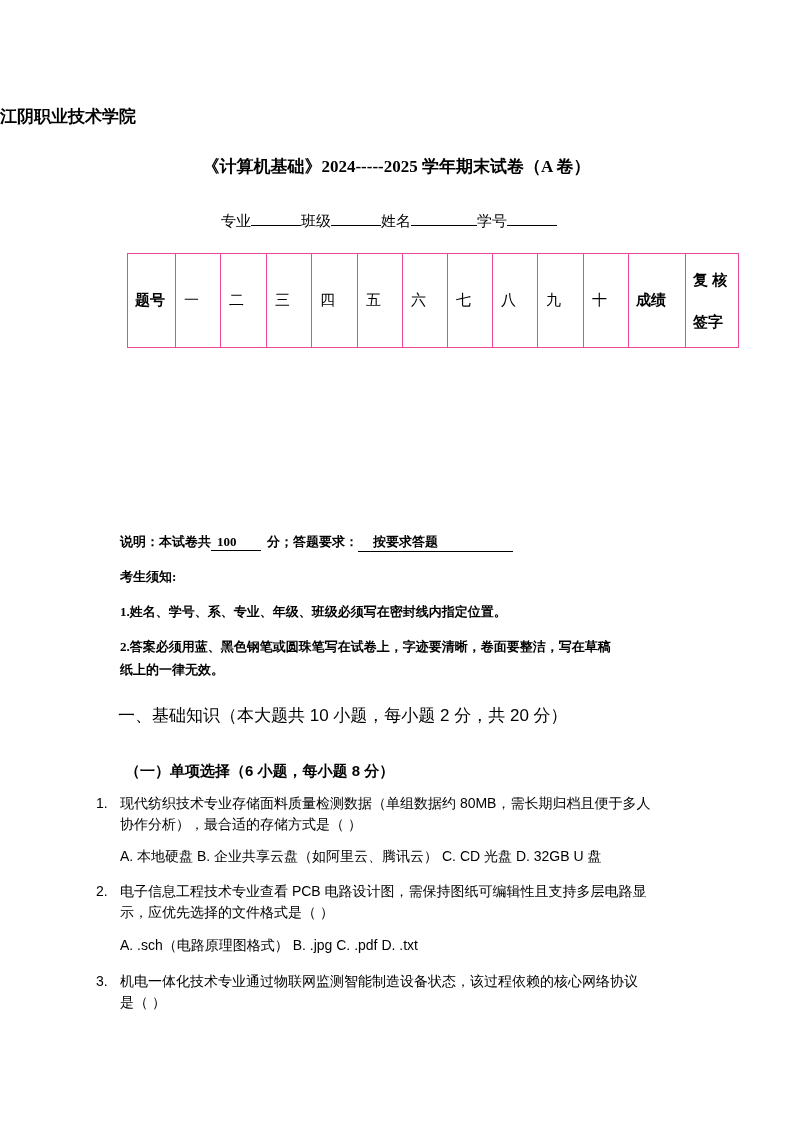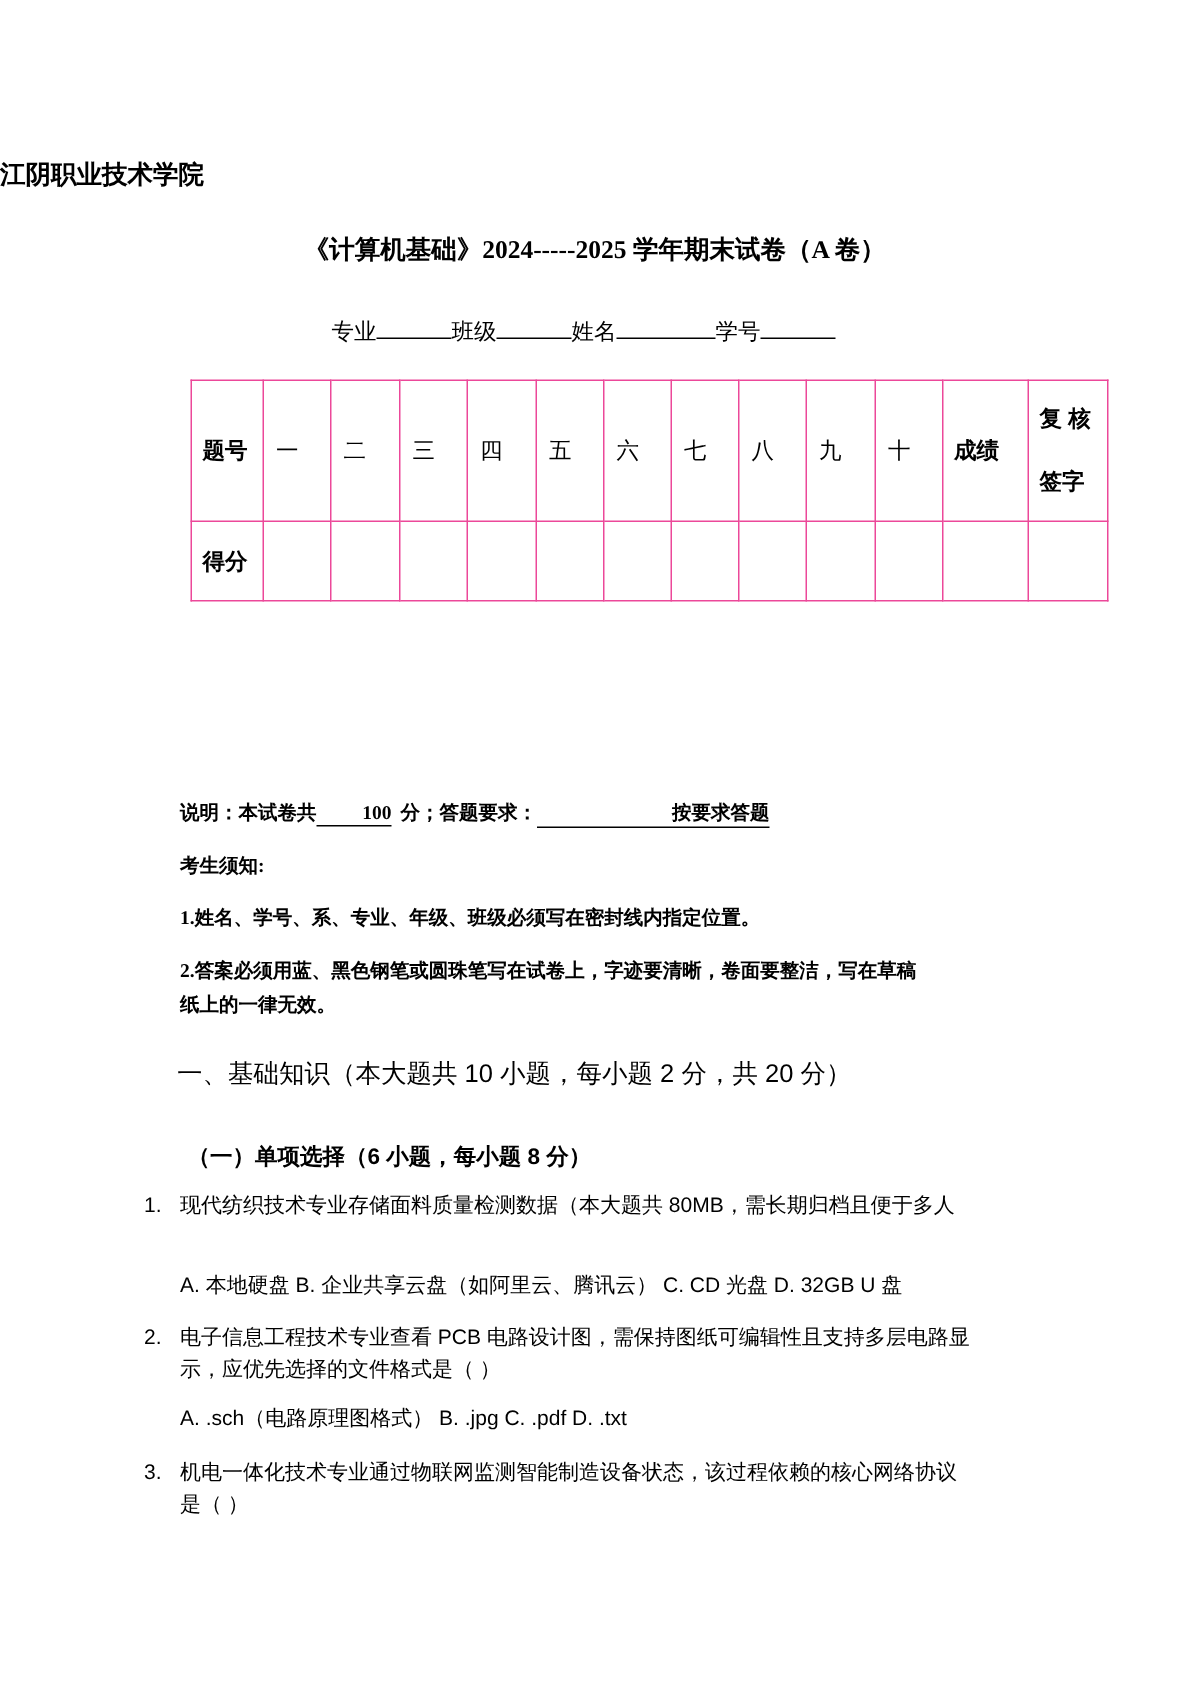--- a/index.html
+++ b/index.html
@@ -1,17 +1,17 @@
 <!DOCTYPE html>
 <html><head>
 <meta charset="utf-8">
 <style>
   html, body { margin: 0; padding: 0; background: #ffffff; }
   body { width: 793px; height: 1122px; position: relative; overflow: hidden; color: #000; }
-  .serif { font-family: "Liberation Serif", "DejaVu Serif", serif; text-align: right; }
+  .serif { font-family: "Liberation Serif", "DejaVu Serif", serif; }
   .sans { font-family: "Liberation Sans", "DejaVu Sans", sans-serif; }
   .abs { position: absolute; white-space: nowrap; }
 
   .school { left: 0; width: 793px; top: 105px; text-align: left; font-size: 17px; font-weight: bold; }
   .exam-title { left: 0; width: 793px; top: 155px; text-align: center; font-size: 17px; font-weight: bold; }
   .info-line { left: 221px; top: 211px; font-size: 15px; }
   .info-line .blank { display: inline-block; border-bottom: 1px solid #000; height: 14px; vertical-align: baseline; }
 
   table.score { position: absolute; left: 127px; top: 253px; border-collapse: collapse; table-layout: fixed; }
   table.score td { border: 1px solid #ec4899; padding: 0; font-size: 15px; font-weight: bold; vertical-align: middle; font-family: "Liberation Sans", "DejaVu Sans", sans-serif; }
@@ -70,51 +70,36 @@
     <td class="num">七</td>
     <td class="num">八</td>
     <td class="num">九</td>
     <td class="num">十</td>
     <td class="lbl">成绩</td>
     <td class="lbl">
       <div class="two">复 核</div>
       <div class="two">签字</div>
     </td>
   </tr>
-  <tr class="r2">
-    <td class="lbl">得分</td>
-    <td></td>
-    <td></td>
-    <td></td>
-    <td></td>
-    <td></td>
-    <td></td>
-    <td></td>
-    <td></td>
-    <td></td>
-    <td></td>
-    <td></td>
-    <td></td>
-  </tr>
 </tbody>
   </table>
 
 <div class="abs serif note" style="top:533px;">
   <span>说明：本试卷共</span><span class="u" style="width:44px; padding-left:6px;">100</span><span style="padding-left:6px;">分；答题要求：</span><span class="u" style="width:140px; padding-left:15px;">按要求答题</span>
 </div>
 <div class="abs serif note" style="top:568px;">考生须知:</div>
 <div class="abs serif note" style="top:603px;">1.姓名、学号、系、专业、年级、班级必须写在密封线内指定位置。</div>
 <div class="abs serif note" style="top:638px;">2.答案必须用蓝、黑色钢笔或圆珠笔写在试卷上，字迹要清晰，卷面要整洁，写在草稿</div>
 <div class="abs serif note" style="top:661px;">纸上的一律无效。</div>
 
 <div class="abs sans section-title">一、基础知识（本大题共 10 小题，每小题 2 分，共 20 分）</div>
 <div class="abs sans sub-title">（一）单项选择（6 小题，每小题 8 分）</div>
 
 <div class="abs sans q" style="top:793px;">
-  <span class="qn">1.</span><span class="qt"><span>现代纺织技术专业存储面料质量检测数据（本大题共 80MB，需长期归档且便于多人</span><br></span>
+  <span class="qn">1.</span><span class="qt"><span>现代纺织技术专业存储面料质量检测数据（单组数据约 80MB，需长期归档且便于多人</span><br><span>协作分析），最合适的存储方式是（  ）</span></span>
 </div>
 <div class="abs sans opts" style="top:848px;">A. 本地硬盘  B. 企业共享云盘（如阿里云、腾讯云）  C. CD 光盘  D. 32GB U 盘</div>
 
 <div class="abs sans q" style="top:881px;">
   <span class="qn">2.</span><span class="qt"><span>电子信息工程技术专业查看 PCB 电路设计图，需保持图纸可编辑性且支持多层电路显</span><br><span>示，应优先选择的文件格式是（  ）</span></span>
 </div>
 <div class="abs sans opts" style="top:937px;">A. .sch（电路原理图格式）  B. .jpg C. .pdf D. .txt</div>
 
 <div class="abs sans q" style="top:971px;">
   <span class="qn">3.</span><span class="qt"><span>机电一体化技术专业通过物联网监测智能制造设备状态，该过程依赖的核心网络协议</span><br><span>是（  ）</span></span>

